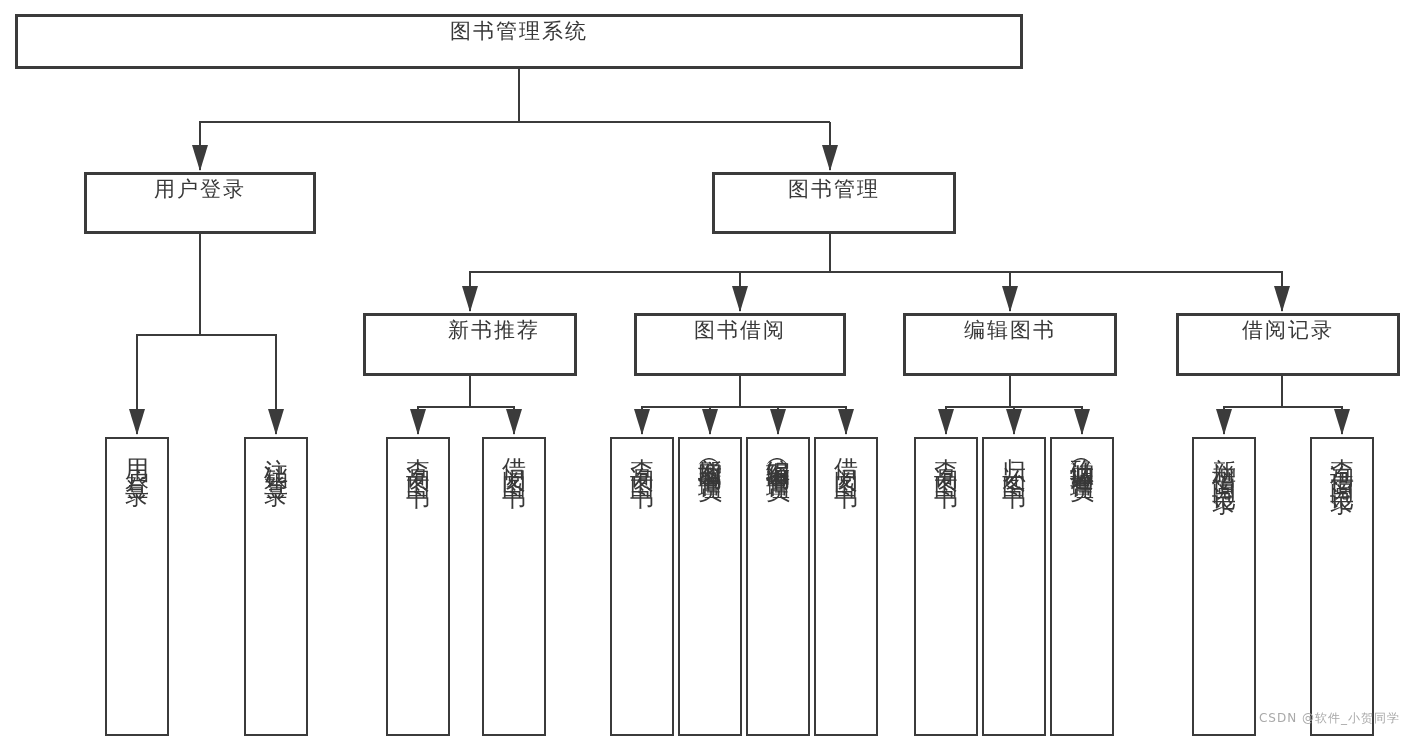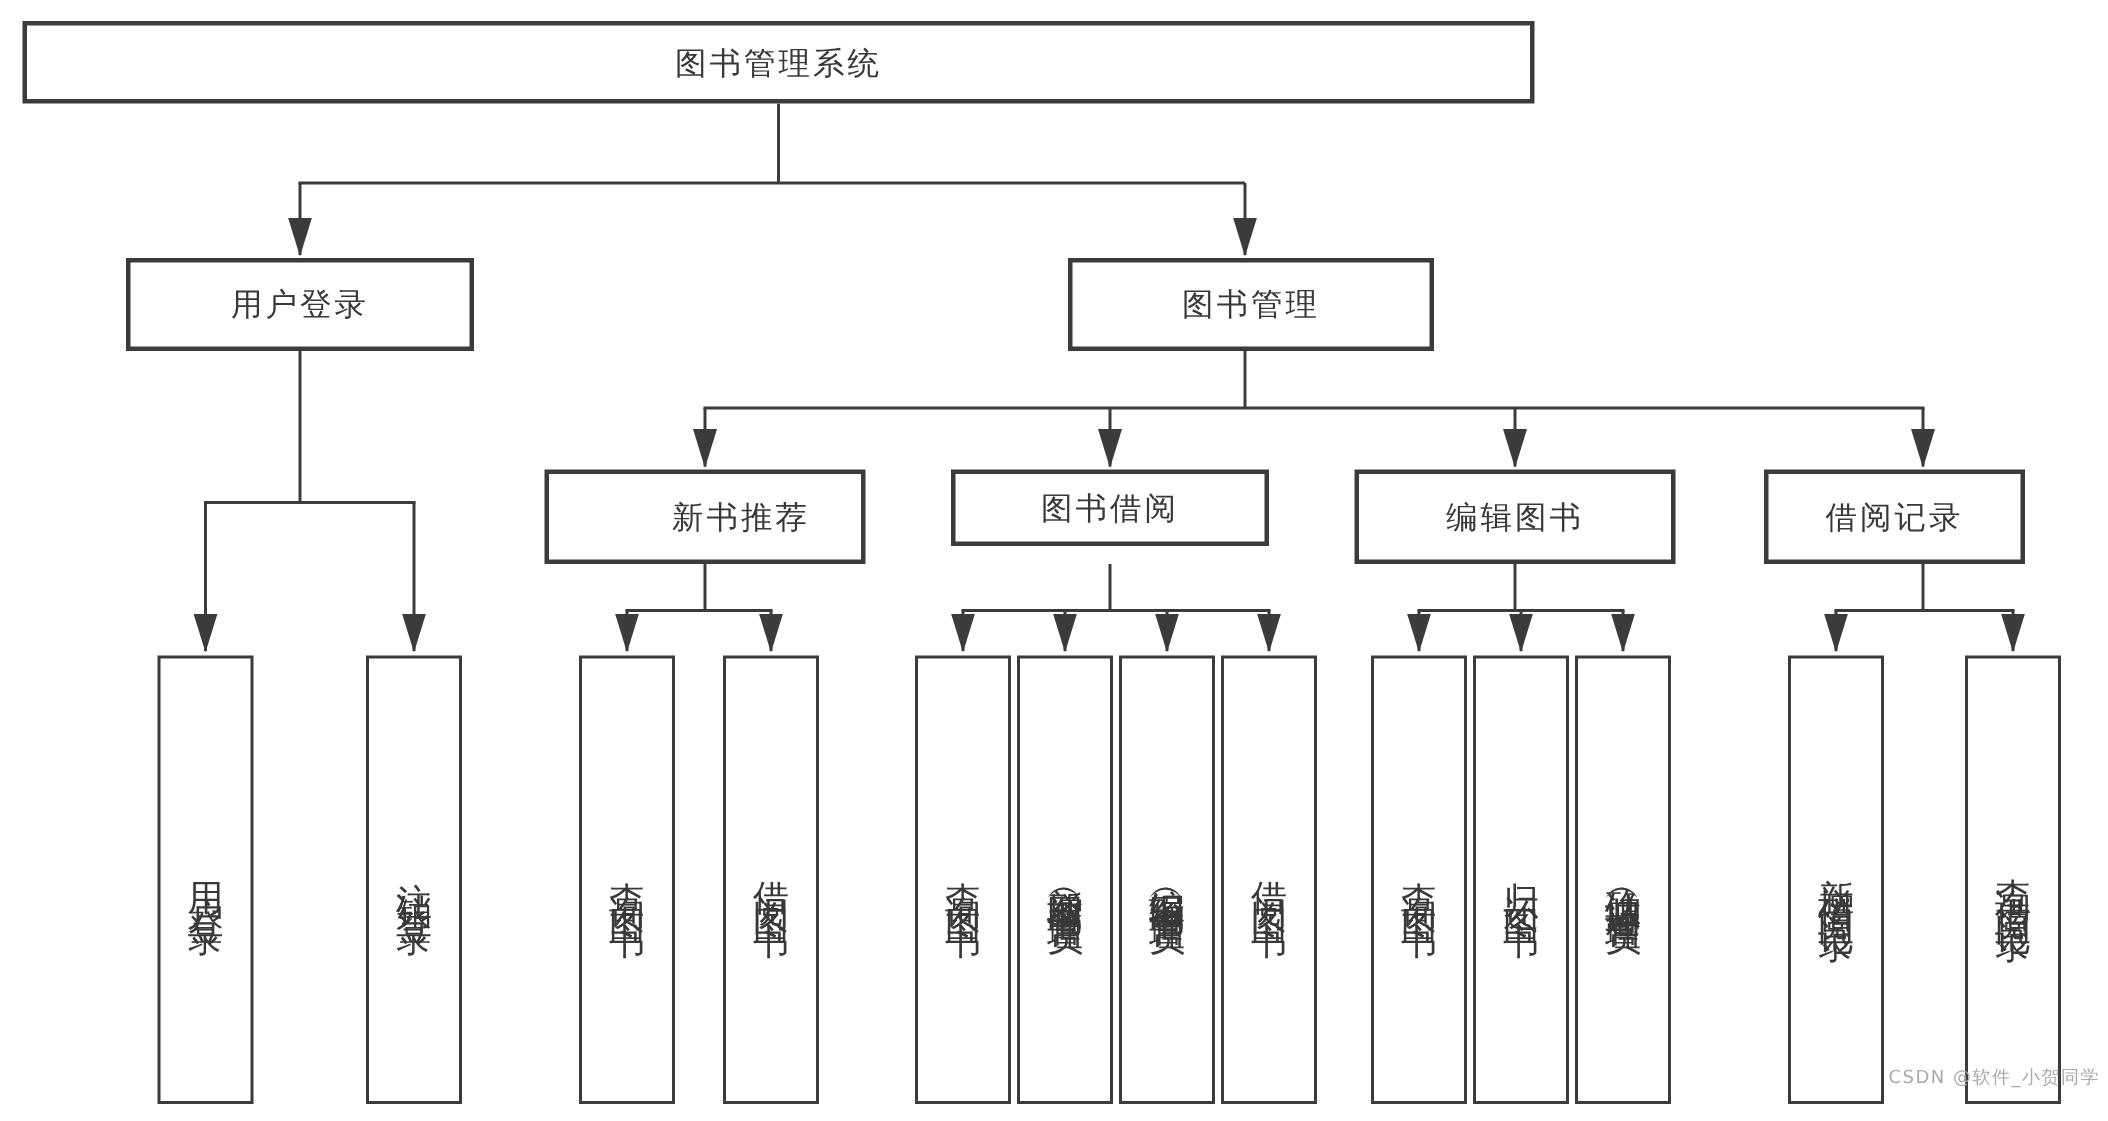--- a/index.html
+++ b/index.html
@@ -25,21 +25,20 @@
     left: 0; top: 0;
     width: 1405px; height: 747px;
     pointer-events: none;
   }
 
   .box {
     position: absolute;
     background: var(--bg);
     border: 3px solid var(--line);
     display: flex;
-    align-items: center;
     justify-content: center;
     color: var(--text);
   }
 
   .h-label {
     font-size: 21px;
     letter-spacing: 2px;
     white-space: nowrap;
   }
 
@@ -128,27 +127,27 @@
   <div class="box" style="left:84px; top:172px; width:232px; height:62px;">
     <span class="h-label">用户登录</span>
   </div>
   <div class="box" style="left:712px; top:172px; width:244px; height:62px;">
     <span class="h-label">图书管理</span>
   </div>
 
   <div class="box" style="left:363px; top:313px; width:214px; height:63px;padding-left:48px;">
     <span class="h-label">新书推荐</span>
   </div>
-  <div class="box" style="left:634px; top:313px; width:212px; height:51px;">
+  <div class="box" style="left:634px; top:313px; width:212px; height:63px;">
     <span class="h-label">图书借阅</span>
   </div>
   <div class="box" style="left:903px; top:313px; width:214px; height:63px;">
     <span class="h-label">编辑图书</span>
   </div>
-  <div class="box" style="left:1176px; top:313px; width:174px; height:63px;">
+  <div class="box" style="left:1176px; top:313px; width:224px; height:63px;">
     <span class="h-label">借阅记录</span>
   </div>
 
   <div class="box leaf" style="left:105px; top:437px; width:64px; height:299px;">
     <span class="v-label sp-lg">用户登录</span>
   </div>
   <div class="box leaf" style="left:244px; top:437px; width:64px; height:299px;">
     <span class="v-label sp-lg">注销登录</span>
   </div>
 

